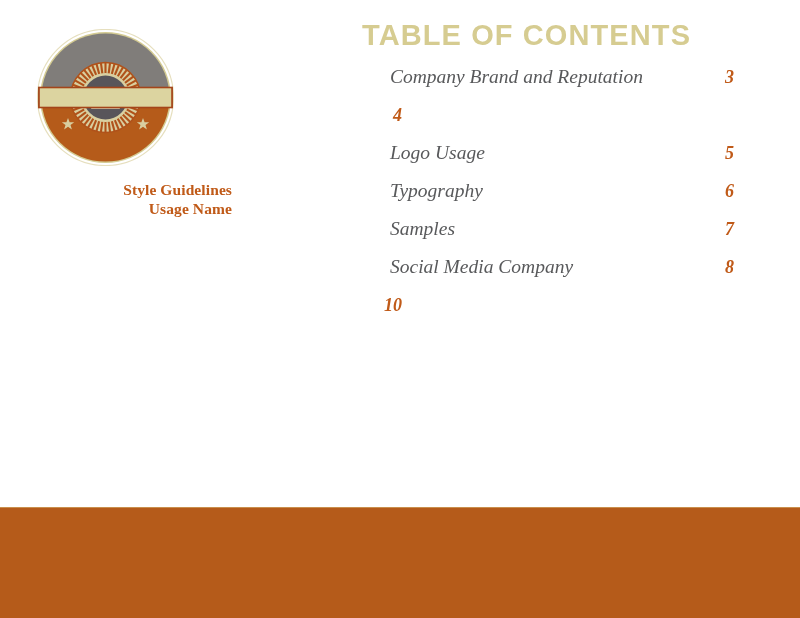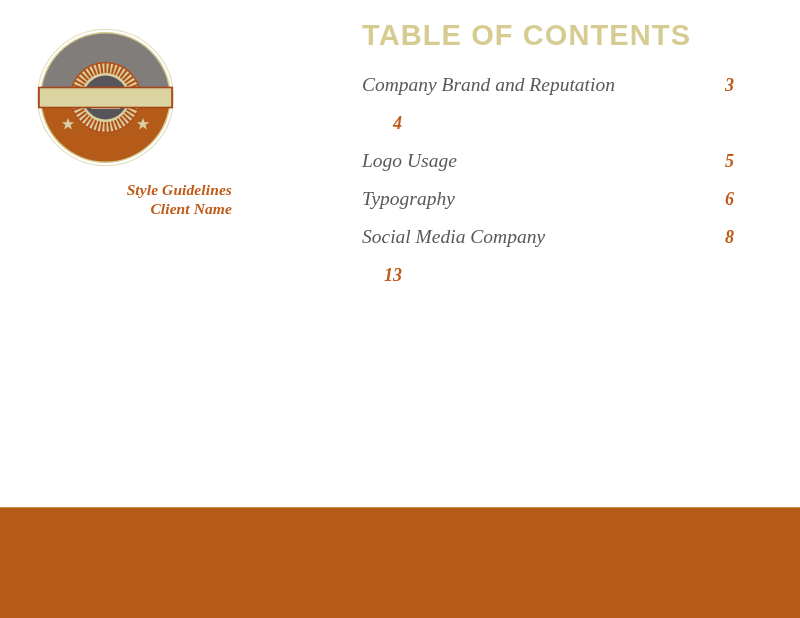--- a/index.html
+++ b/index.html
@@ -38,21 +38,20 @@
 
   .badge svg { display: block; width: 137px; height: 137px; }
 
   .brand-lines {
     position: absolute;
     left: 0;
     top: 180px;
     width: 232px;
     text-align: right;
     font-family: "Liberation Serif", serif;
-    font-style: italic;
     font-weight: bold;
     font-size: 15.5px;
     line-height: 19px;
     color: #C05A18;
     letter-spacing: .1px;
   }
 
   
   .toc {
     position: absolute;
@@ -61,39 +60,40 @@
     width: 372px;
   }
 
   .toc-title {
     font-family: "Liberation Sans", sans-serif;
     font-weight: bold;
     font-size: 29px;
     line-height: 34px;
     letter-spacing: 1.1px;
     color: #D6CC91;
-    margin-bottom: 22px;
+    margin-bottom: 14px;
   }
 
   .toc-list { list-style: none; }
 
   .toc-row {
     display: flex;
     align-items: baseline;
     height: 38px;
   }
 
   .toc-label {
     flex: 1 1 auto;
     font-family: "Liberation Serif", serif;
     font-style: italic;
     font-size: 19.5px;
     line-height: 22px;
     color: #58595B;
     white-space: nowrap;
+    margin-left: 28px;
   }
 
   .toc-page {
     flex: 0 0 40px;
     text-align: right;
     font-family: "Liberation Serif", serif;
     font-style: italic;
     font-weight: bold;
     font-size: 18px;
     line-height: 22px;
@@ -216,21 +216,21 @@
         <g>
           <path d="M2 58.5 L14 68.5 L2 78.5 L2 58.5 Z" fill="#DCD4A0" stroke="#A4451A" stroke-width="1.6" stroke-linejoin="round"></path>
           <path d="M135 58.5 L123 68.5 L135 78.5 L135 58.5 Z" fill="#DCD4A0" stroke="#A4451A" stroke-width="1.6" stroke-linejoin="round"></path>
           <rect x="2" y="58.5" width="133" height="20" fill="#DCD4A0" stroke="#A4451A" stroke-width="1.6"></rect>
         </g>
       </svg>
     </div>
 
     <div class="brand-lines">
       <div>Style Guidelines</div>
-      <div>Client Name</div>
+      <div>Usage Name</div>
     </div>
   </div>
 
   <div class="toc">
     <div class="toc-title">TABLE OF CONTENTS</div>
 
     <ul class="toc-list">
       <li class="toc-row">
         <span class="toc-label">Company Brand and Reputation</span>
         <span class="toc-page">3</span>
@@ -240,25 +240,29 @@
       </li>
       <li class="toc-row">
         <span class="toc-label">Logo Usage</span>
         <span class="toc-page">5</span>
       </li>
       <li class="toc-row">
         <span class="toc-label">Typography</span>
         <span class="toc-page">6</span>
       </li>
       <li class="toc-row">
+        <span class="toc-label">Samples</span>
+        <span class="toc-page">7</span>
+      </li>
+      <li class="toc-row">
         <span class="toc-label">Social Media Company</span>
         <span class="toc-page">8</span>
       </li>
       <li class="toc-row">
-        <span class="toc-page">13</span>
+        <span class="toc-page">10</span>
       </li>
     </ul>
   </div>
 
   <div class="footer-rule"></div>
   <div class="footer-band"></div>
 
 </div>
 
 </body></html>

